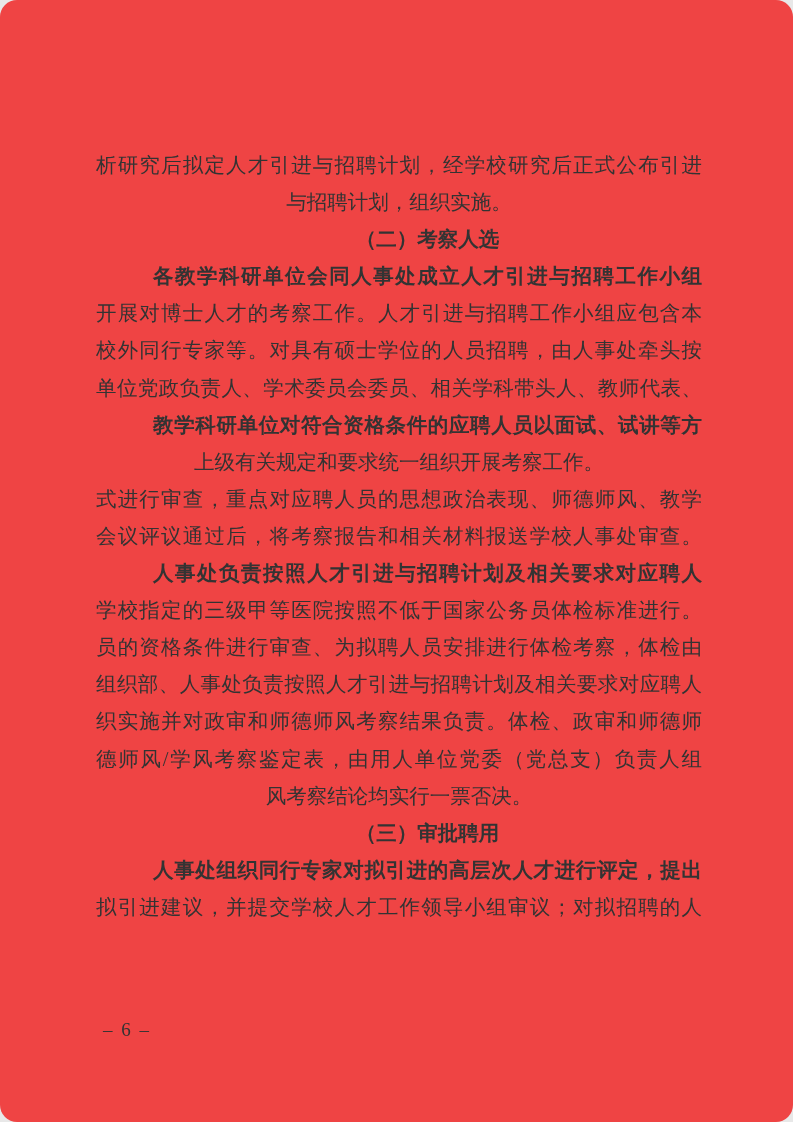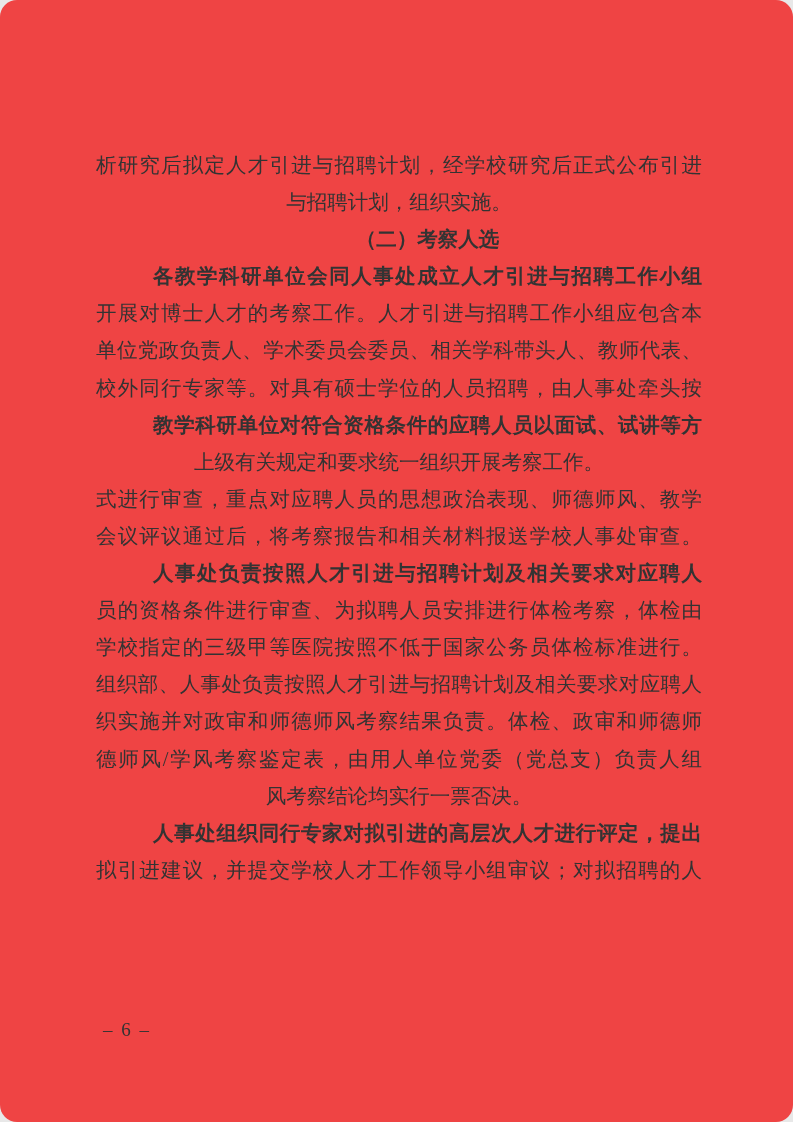--- a/index.html
+++ b/index.html
@@ -54,30 +54,31 @@
 </head>
 <body>
 
 <div class="page" style="background: #ef4444; color: rgb(51, 51, 51); border-radius: 17px;">
   <div class="doc-body">
       <div class="line justify">析研究后拟定人才引进与招聘计划，经学校研究后正式公布引进</div>
       <div class="line">与招聘计划，组织实施。</div>
       <div class="line indent">（二）考察人选</div>
       <div class="line indent justify">各教学科研单位会同人事处成立人才引进与招聘工作小组</div>
       <div class="line justify">开展对博士人才的考察工作。人才引进与招聘工作小组应包含本</div>
+      <div class="line justify">校外同行专家等。对具有硕士学位的人员招聘，由人事处牵头按</div>
       <div class="line justify">单位党政负责人、学术委员会委员、相关学科带头人、教师代表、</div>
-      <div class="line justify">校外同行专家等。对具有硕士学位的人员招聘，由人事处牵头按</div>
       <div class="line indent justify">教学科研单位对符合资格条件的应聘人员以面试、试讲等方</div>
       <div class="line">上级有关规定和要求统一组织开展考察工作。</div>
       <div class="line justify">式进行审查，重点对应聘人员的思想政治表现、师德师风、教学</div>
       <div class="line justify">会议评议通过后，将考察报告和相关材料报送学校人事处审查。</div>
       <div class="line indent justify">人事处负责按照人才引进与招聘计划及相关要求对应聘人</div>
+      <div class="line justify">学校指定的三级甲等医院按照不低于国家公务员体检标准进行。</div>
       <div class="line justify">员的资格条件进行审查、为拟聘人员安排进行体检考察，体检由</div>
-      <div class="line justify">学校指定的三级甲等医院按照不低于国家公务员体检标准进行。</div>
       <div class="line justify">组织部、人事处负责按照人才引进与招聘计划及相关要求对应聘人</div>
       <div class="line justify">织实施并对政审和师德师风考察结果负责。体检、政审和师德师</div>
       <div class="line justify">德师风/学风考察鉴定表，由用人单位党委（党总支）负责人组</div>
       <div class="line">风考察结论均实行一票否决。</div>
+      <div class="line indent">（三）审批聘用</div>
       <div class="line indent justify">人事处组织同行专家对拟引进的高层次人才进行评定，提出</div>
       <div class="line justify">拟引进建议，并提交学校人才工作领导小组审议；对拟招聘的人</div>
     </div>
   <div class="page-number">– 6 –</div>
 </div>
 
 </body></html>

